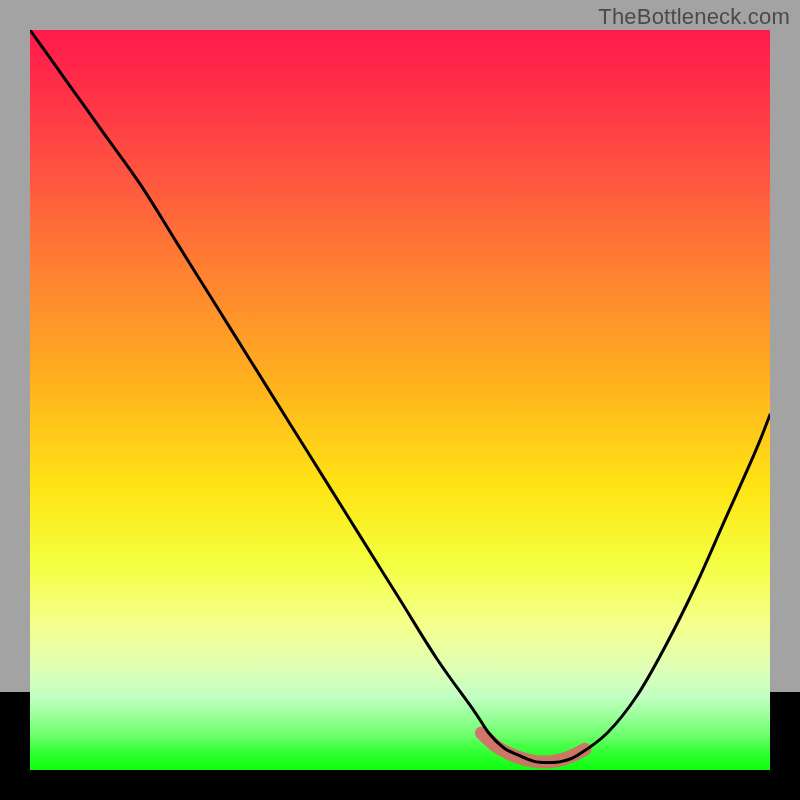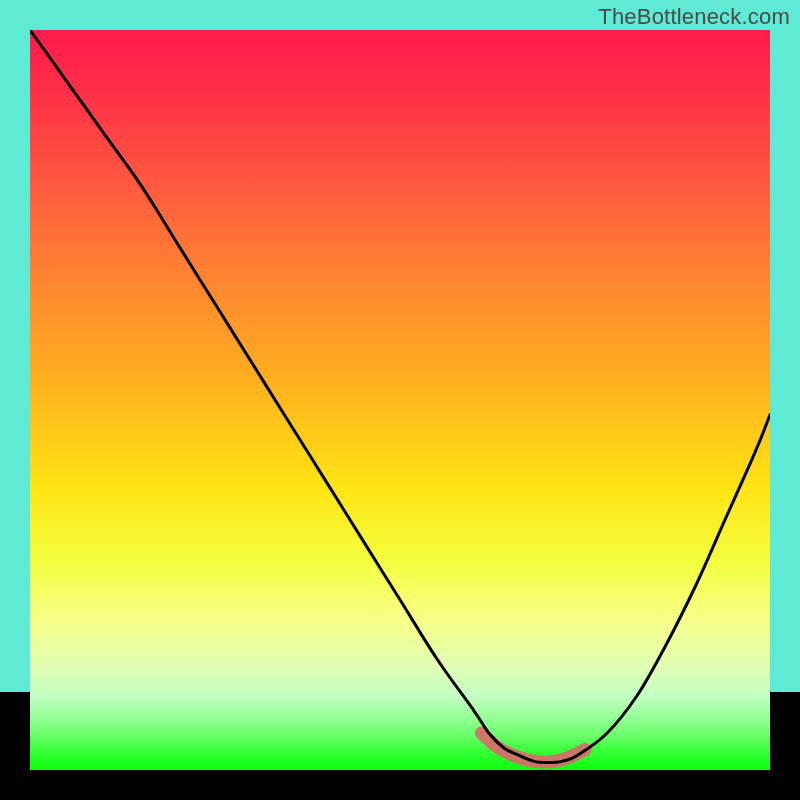--- a/index.html
+++ b/index.html
@@ -8,21 +8,21 @@
     width: 800px;
     height: 800px;
     background: #000;
     overflow: hidden;
     font-family: Arial, Helvetica, sans-serif;
   }
   .frame {
     position: relative;
     width: 800px;
     height: 692px;
-    background: #5eead4;
+    background: #a3a3a3;
   }
   .watermark {
     position: absolute;
     top: 4px;
     right: 10px;
     font-size: 22px;
     color: #4a4a4a;
     letter-spacing: 0.2px;
     font-weight: 500;
     z-index: 5;

